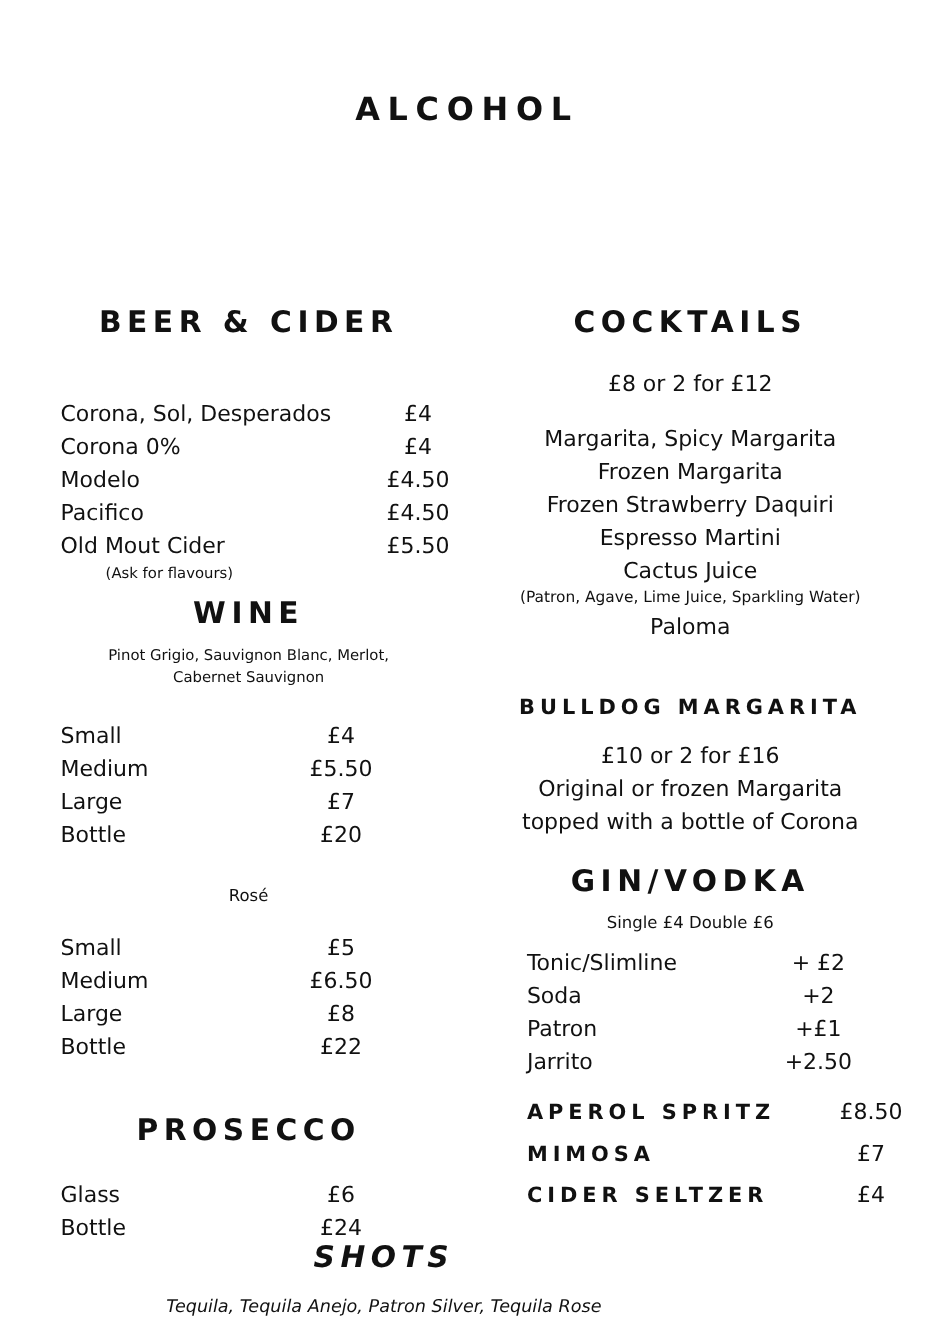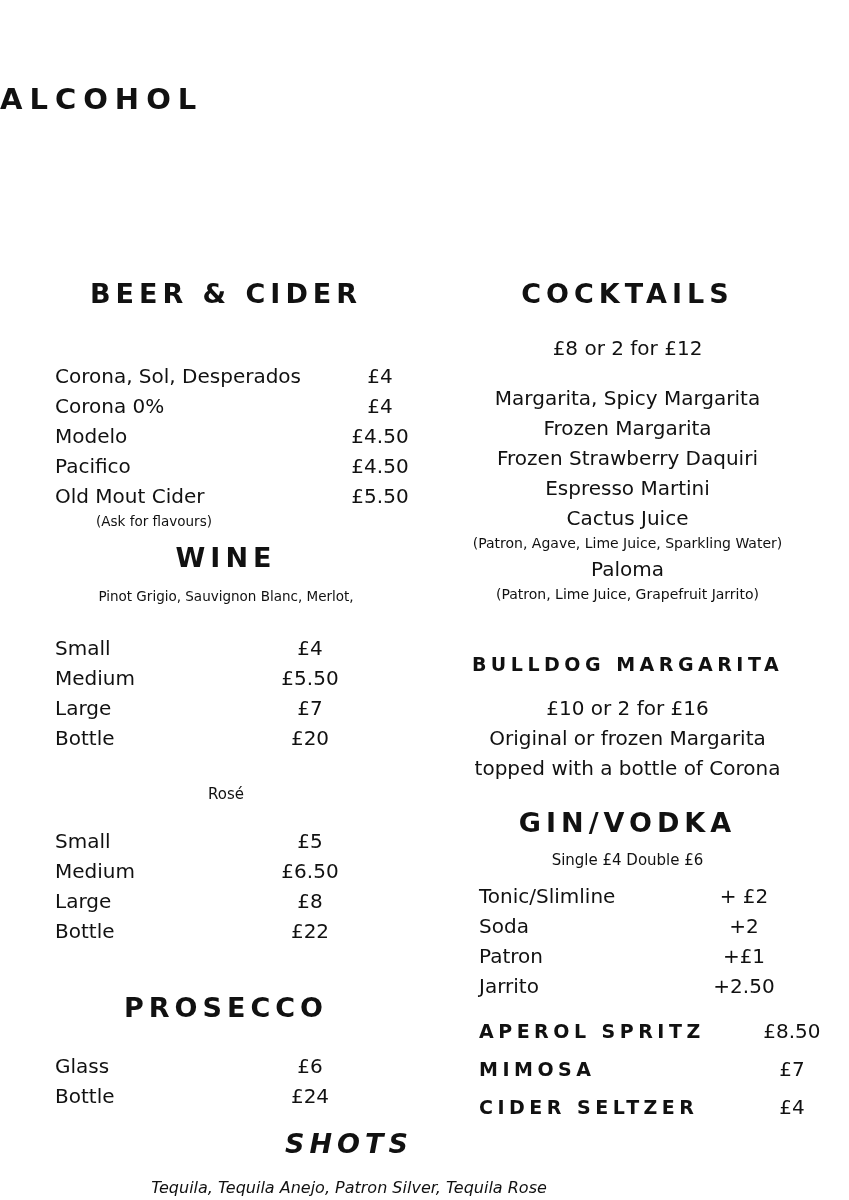--- a/index.html
+++ b/index.html
@@ -18,21 +18,21 @@
   .page {
     position: relative;
     width: 849px;
     height: 1200px;
     box-sizing: border-box;
     padding: 0;
   }
 
   
   .doc-title {
-    text-align: left;
+    text-align: center;
     font-size: 29px;
     font-weight: 700;
     letter-spacing: 7px;
     margin-top: 82px;
     margin-bottom: 0;
   }
 
   
   .columns {
     position: absolute;
@@ -191,20 +191,21 @@
           <span class="name">Old Mout Cider</span>
           <span class="price">£5.50</span>
         </div>
       </div>
 
       <div class="note indent">(Ask for flavours)</div>
 
       <div class="section-head" style="margin-top:11px;">WINE</div>
 
       <div class="note center" style="margin-top:13px;">Pinot Grigio, Sauvignon Blanc, Merlot,</div>
+      <div class="note center">Cabernet Sauvignon</div>
 
       <div class="price-list" style="margin-top:27px;">
         <div class="price-row">
           <span class="name">Small</span>
           <span class="price">£4</span>
         </div>
         <div class="price-row">
           <span class="name">Medium</span>
           <span class="price">£5.50</span>
         </div>
@@ -261,21 +262,20 @@
       <div class="r-line" style="margin-top:24px;">£8 or 2 for £12</div>
 
       <div style="margin-top:20px;">
         <div class="r-line">Margarita, Spicy Margarita</div>
         <div class="r-line">Frozen Margarita</div>
         <div class="r-line">Frozen Strawberry Daquiri</div>
         <div class="r-line">Espresso Martini</div>
         <div class="r-line">Cactus Juice</div>
         <div class="r-sub">(Patron, Agave, Lime Juice, Sparkling Water)</div>
         <div class="r-line">Paloma</div>
-        <div class="r-sub">(Patron, Lime Juice, Grapefruit Jarrito)</div>
       </div>
 
       <div class="section-head small" style="margin-top:48px;">BULLDOG MARGARITA</div>
       <div class="r-line" style="margin-top:18px;">£10 or 2 for £16</div>
       <div class="r-line">Original or frozen Margarita</div>
       <div class="r-line">topped with a bottle of Corona</div>
 
       <div class="section-head" style="margin-top:24px;">GIN/VODKA</div>
       <div class="r-sub" style="margin-top:12px;font-size:15px;">Single £4 Double £6</div>
 

